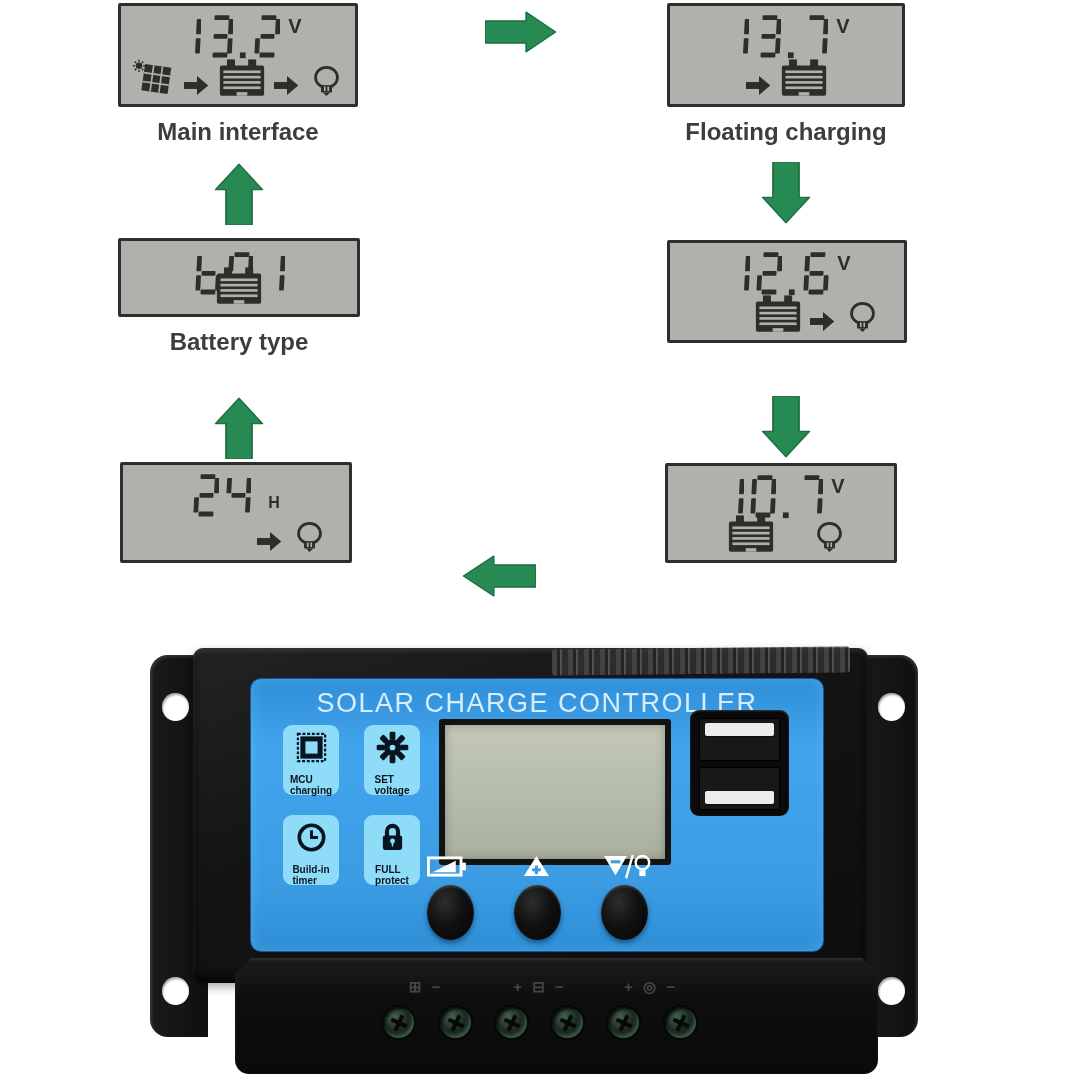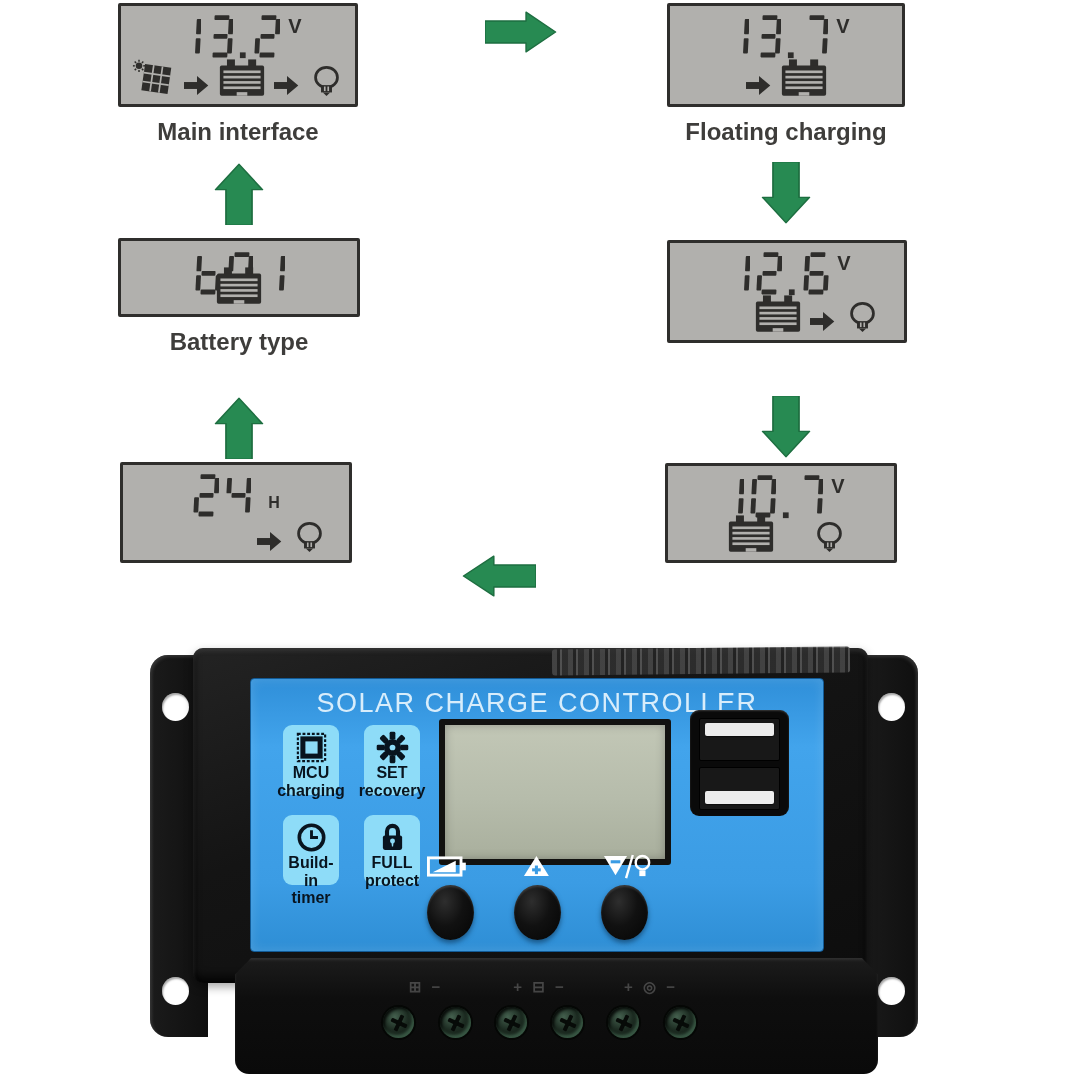--- a/index.html
+++ b/index.html
@@ -68,34 +68,34 @@
   .flange-r .hole{left:18px;}
   .hole-t{top:38px;}
   .hole-b{top:322px;}
   .pbody{position:absolute;left:193px;top:8px;width:675px;height:335px;
        background:linear-gradient(160deg,#232323 0%,#141414 40%,#0d0d0d 100%);
        border-radius:10px;
        box-shadow:inset 0 3px 4px rgba(95,95,95,.35), inset 0 -6px 8px rgba(0,0,0,.8), 0 4px 10px rgba(0,0,0,.35);}
   .sticker{position:absolute;left:552px;top:8px;width:298px;height:26px;border-radius:3px;opacity:.85;
        transform:rotate(-0.6deg);
        background:repeating-linear-gradient(90deg,#4a4a4a 0 5px,#242424 5px 8px,#5a5a5a 8px 10px,#303030 10px 16px);}
-  .panel{position:absolute;left:250px;top:38px;width:572px;height:272px;border-radius:4px;
+  .panel{position:absolute;left:250px;top:38px;width:572px;height:272px;border-radius:11px;
        background:linear-gradient(180deg,#2f8fd9,#42a4ec 25%,var(--panel-blue) 75%,#2e8ed5);
        border:1px solid #125a95;box-shadow:inset 0 0 12px rgba(255,255,255,.15);}
   .ptitle{position:absolute;top:9px;left:0;right:0;text-align:center;font-size:27px;font-weight:400;
        color:var(--title-text);letter-spacing:1.5px;white-space:nowrap;}
   .tile{position:absolute;width:56px;height:70px;background:var(--tile-blue);border-radius:9px;
        color:#08141f;display:flex;flex-direction:column;align-items:center;padding-top:6px;box-sizing:border-box;}
   .t1{left:32px;top:46px;}  .t2{left:113px;top:46px;}
   .t3{left:32px;top:136px;} .t4{left:113px;top:136px;}
   .ticon{width:33px;height:33px;display:block;}
   .ticon svg{width:100%;height:100%;display:block;}
   .ticon .hole{position:static;box-shadow:none;}
   svg .hole{fill:var(--tile-blue);}
-  .tlabel{font-size:16px;font-weight:bold;line-height:1.1;text-align:center;margin-top:0;}
+  .tlabel{font-size:10px;font-weight:bold;line-height:1.1;margin-top:10px;}
   .plcd{position:absolute;left:188px;top:40px;width:220px;height:134px;border-radius:3px;
        background:linear-gradient(180deg,#c2c7b6,var(--product-lcd) 55%,#a9af9d);
        border:6px solid #121210;box-sizing:content-box;box-shadow:inset 0 0 10px rgba(0,0,0,.25);}
   .bicon{position:absolute;color:#fff;}
   .bicon svg{display:block;height:100%;width:auto;}
   .b1{left:176px;top:176px;height:23px;}
   .b2{left:272px;top:176px;height:23px;}
   .b3{left:352px;top:175px;height:25px;}
   .pbtn{position:absolute;width:47px;height:55px;border-radius:50%;
        background:radial-gradient(ellipse at 38% 30%,#2e2e2e 0%,#111 45%,#040404 100%);
@@ -519,21 +519,21 @@
                 <rect x="19" y="1" width="8" height="11" rx="2" transform="rotate(135 23 23)"></rect>
                 <rect x="19" y="1" width="8" height="11" rx="2" transform="rotate(180 23 23)"></rect>
                 <rect x="19" y="1" width="8" height="11" rx="2" transform="rotate(225 23 23)"></rect>
                 <rect x="19" y="1" width="8" height="11" rx="2" transform="rotate(270 23 23)"></rect>
                 <rect x="19" y="1" width="8" height="11" rx="2" transform="rotate(315 23 23)"></rect>
                 <circle cx="23" cy="23" r="12"></circle>
               </g>
               <circle cx="23" cy="23" r="4" class="hole"></circle>
             </svg>
           </span>
-        <span class="tlabel"><span>SET</span><br><span>recovery</span></span>
+        <span class="tlabel"><span>SET</span><br><span>voltage</span></span>
       </div>
       <div class="tile t3">
         <span class="ticon">
             <svg viewBox="0 0 46 46">
     <circle cx="23" cy="23" r="17" fill="none" stroke="currentColor" stroke-width="5"></circle>
     <path d="M23 13 L23 23 L32 23" fill="none" stroke="currentColor" stroke-width="4"></path>
             </svg>
           </span>
         <span class="tlabel"><span>Build-in</span><br><span>timer</span></span>
       </div>

